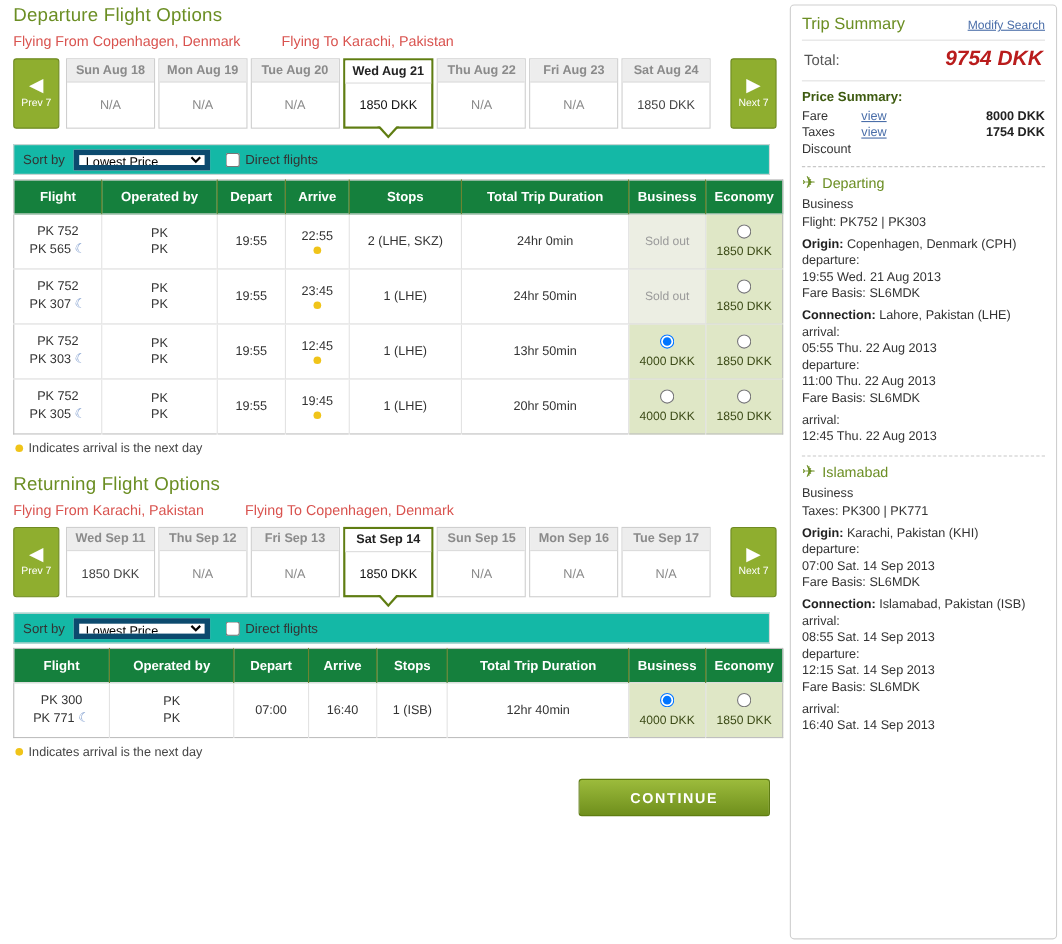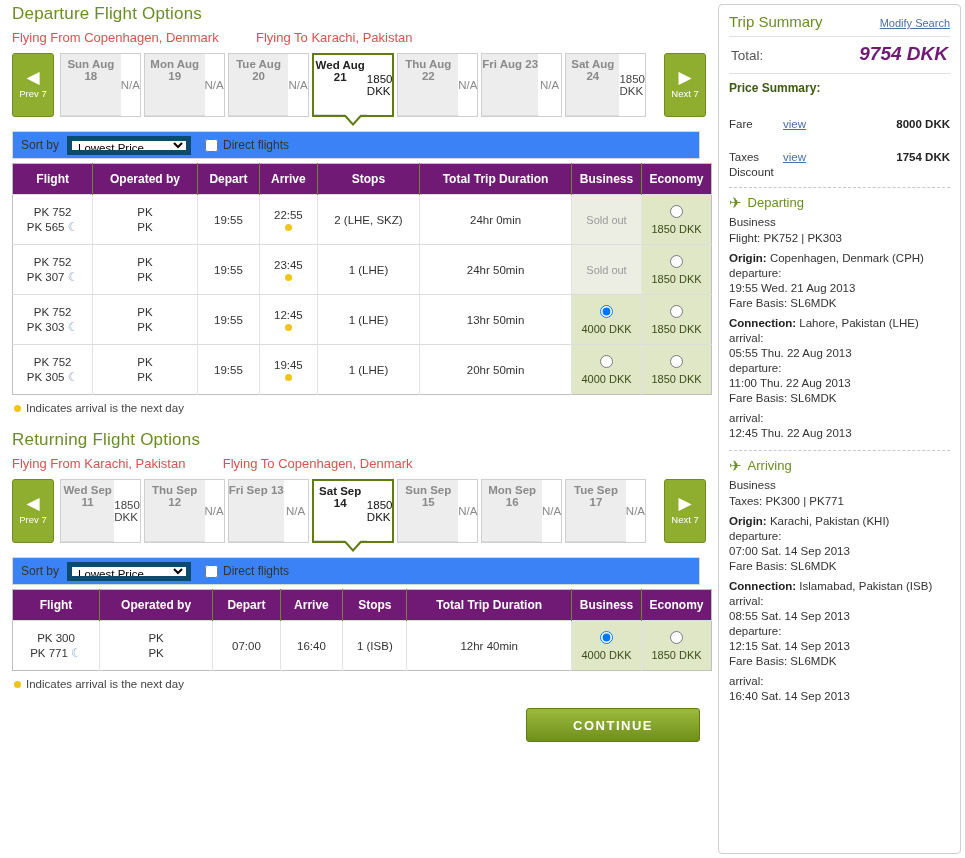--- a/index.html
+++ b/index.html
@@ -34,21 +34,21 @@
     color: #fff; display: flex; flex-direction: column; align-items: center; justify-content: center;
     cursor: pointer; margin-right: 6px;
   }
   .navbtn.next { margin-right: 0; margin-left: 6px; }
   .navbtn .arrow { font-size: 17px; line-height: 14px; }
   .navbtn .lbl { font-size: 9.5px; margin-top: 3px; }
 
   .days { display: flex; flex: 1; }
   .day {
     flex: 1; margin-right: 3px; border: 1px solid #cfcfcf; background: #fff;
-    display: flex; flex-direction: row; position: relative; cursor: pointer;
+    display: flex; flex-direction: column; position: relative; cursor: pointer;
   }
   .day:last-child { margin-right: 12px; }
   .day .dayhead {
     background: #ededed; color: #8a8a8a; text-align: center; font-size: 11.5px;
     font-weight: bold; padding: 4px 0 4px; border-bottom: 1px solid #dcdcdc;
   }
   .day .dayprice {
     flex: 1; display: flex; align-items: center; justify-content: center;
     font-size: 11.5px; color: #8a8a8a;
   }
@@ -62,38 +62,38 @@
     border-top: 11px solid #5f7d12;
   }
   .day.selected:before {
     content: ""; position: absolute; left: 50%; bottom: -8px; margin-left: -8px;
     width: 0; height: 0; border-left: 8px solid transparent; border-right: 8px solid transparent;
     border-top: 9px solid #ffffff; z-index: 2;
   }
 
   
   .sortbar {
-    margin: 14px 6px 0 6px; background: #3b82f6; border: 1px solid #d8d8d8;
+    margin: 14px 6px 0 6px; background: #14b8a6; border: 1px solid #d8d8d8;
     padding: 5px 8px; display: flex; align-items: center; height: 28px;
   }
   .sortbar .lbl { margin-right: 8px; color: #333; }
   .sortbar select {
     font-family: "Liberation Sans", sans-serif; font-size: 11.5px;
     width: 124px; height: 19px; padding: 0 2px; border: 5px solid #0c4a6e; background: #fff;
   }
   .sortbar .chk { margin-left: 14px; display: flex; align-items: center; }
   .sortbar .chk input { margin: 0 5px 0 0; }
 
   
   table.results {
     margin: 4px 6px 0 6px; border-collapse: collapse; width: 700px;
     background: #fff; border: 1px solid #bfbfbf;
   }
   table.results thead th {
-    background: #701a75; color: #fff; font-size: 12px; font-weight: bold;
+    background: #15803d; color: #fff; font-size: 12px; font-weight: bold;
     padding: 8px 4px; border-right: 1px solid #6d8430; text-align: center;
     white-space: nowrap;
   }
   table.results thead th:last-child { border-right: none; }
   table.results tbody td {
     border-top: 1px solid #dcdcdc; border-right: 1px solid #e3e3e3;
     padding: 6px 4px; text-align: center; font-size: 11.5px; color: #333;
     height: 50px; vertical-align: middle;
   }
   table.results tbody td:last-child { border-right: none; }
@@ -129,27 +129,27 @@
   .right {
     position: absolute; left: 718px; top: 4px; width: 243px; height: 850px;
     border: 1px solid #cfcfcf; background: #fff; border-radius: 4px;
     padding: 8px 10px; overflow: hidden;
   }
   .ts-head { display: flex; align-items: baseline; justify-content: space-between; border-bottom: 1px solid #e0e0e0; padding-bottom: 6px;}
   .ts-title { font-size: 15px; color: #6b8e23; }
   .ts-modify { font-size: 11px; color: #4a6ea9; text-decoration: underline; cursor: pointer; }
   .ts-total { display: flex; align-items: baseline; justify-content: space-between; padding: 6px 2px 8px; }
   .ts-total .k { font-size: 13.5px; color: #555; }
-  .ts-total .v { font-size: 19px; color: #701a75; font-weight: bold; font-style: italic; }
+  .ts-total .v { font-size: 19px; color: #b91c1c; font-weight: bold; font-style: italic; }
   .ps { border-top: 1px solid #e0e0e0; padding-top: 7px; }
   .ps h4 { margin: 0 0 5px 0; font-size: 12px; color: #3d5a0f; }
   .ps-row { display: flex; align-items: baseline; font-size: 11.5px; margin-bottom: 3px; color: #333; }
   .ps-row .k { width: 54px; }
   .ps-row .lnk { color: #4a6ea9; text-decoration: underline; cursor: pointer; }
-  .ps-row .amt { margin-left: auto; font-weight: bold; color: #222; margin-top: 18px; }
+  .ps-row .amt { margin-left: auto; font-weight: bold; color: #222; }
   .dashed { border-top: 1px dashed #c8c8c8; margin: 9px 0 7px; }
 
   .leg-head { display: flex; align-items: center; margin-bottom: 5px; }
   .leg-head .pl { color: #6b8e23; font-size: 15px; margin-right: 6px; line-height: 12px; }
   .leg-head .t { font-size: 13px; color: #6b8e23; }
   .leg { font-size: 11.5px; line-height: 15px; color: #333; }
   .leg b { color: #222; }
   .leg .cls { margin-bottom: 1px; }
   .leg .blk { margin-bottom: 5px; }
 </style>
@@ -417,21 +417,21 @@
       <div>11:00 Thu. 22 Aug 2013</div>
       <div class="blk">Fare Basis: SL6MDK</div>
       <div>arrival:</div>
       <div>12:45 Thu. 22 Aug 2013</div>
     </div>
 
     <div class="dashed"></div>
 
     <div class="leg-head">
       <span class="pl">✈</span>
-      <span class="t">Arriving</span>
+      <span class="t">Islamabad</span>
     </div>
     <div class="leg">
       <div class="cls">Business</div>
       <div class="blk">Taxes: PK300 | PK771</div>
       <div><b>Origin:</b> <span>Karachi, Pakistan (KHI)</span></div>
       <div>departure:</div>
       <div>07:00 Sat. 14 Sep 2013</div>
       <div class="blk">Fare Basis: SL6MDK</div>
       <div><b>Connection:</b> <span>Islamabad, Pakistan (ISB)</span></div>
       <div>arrival:</div>

